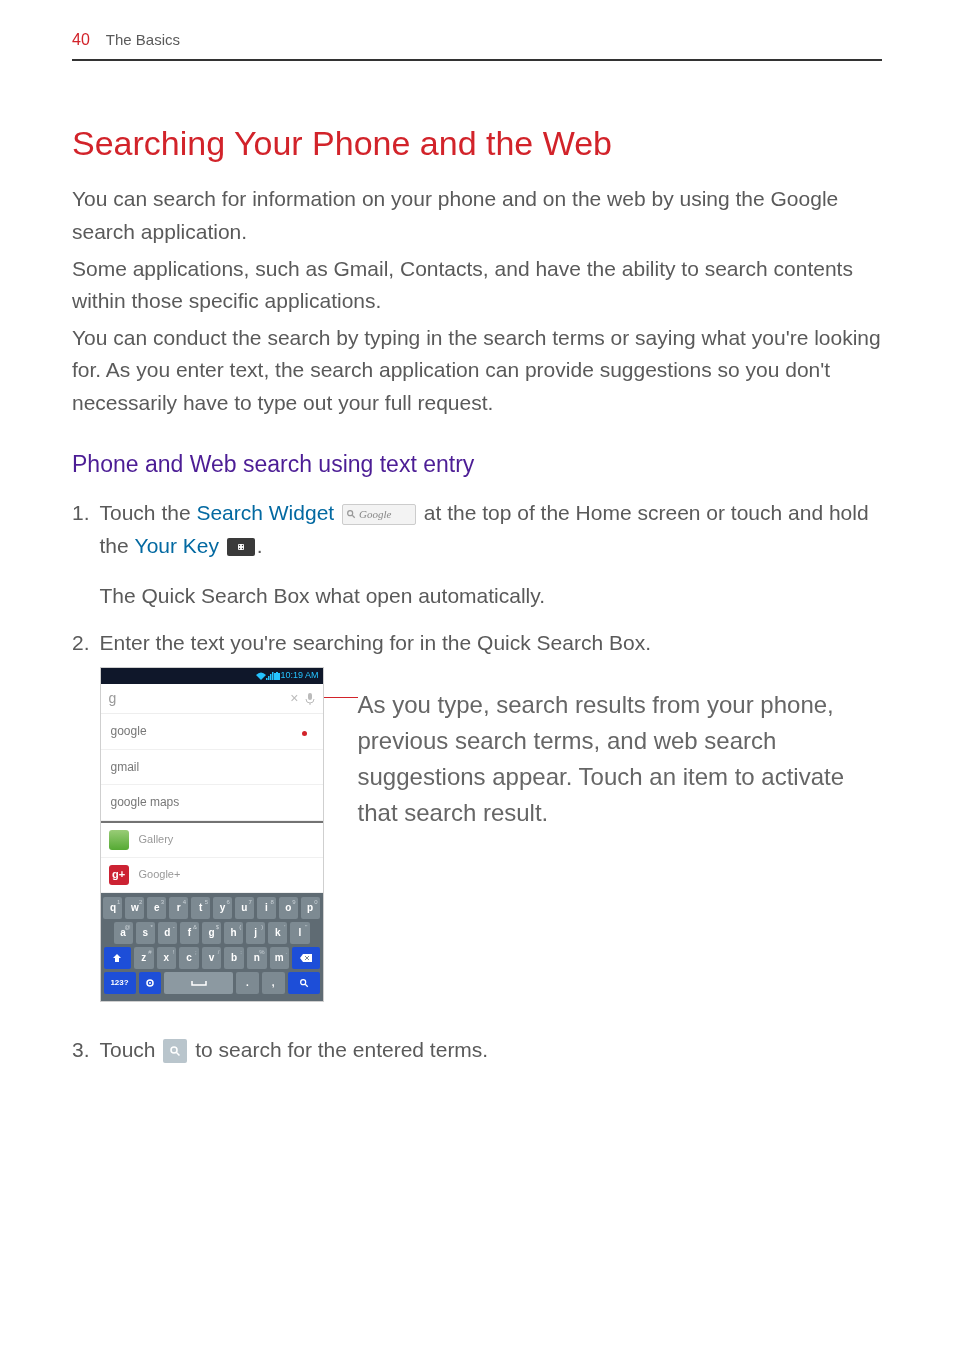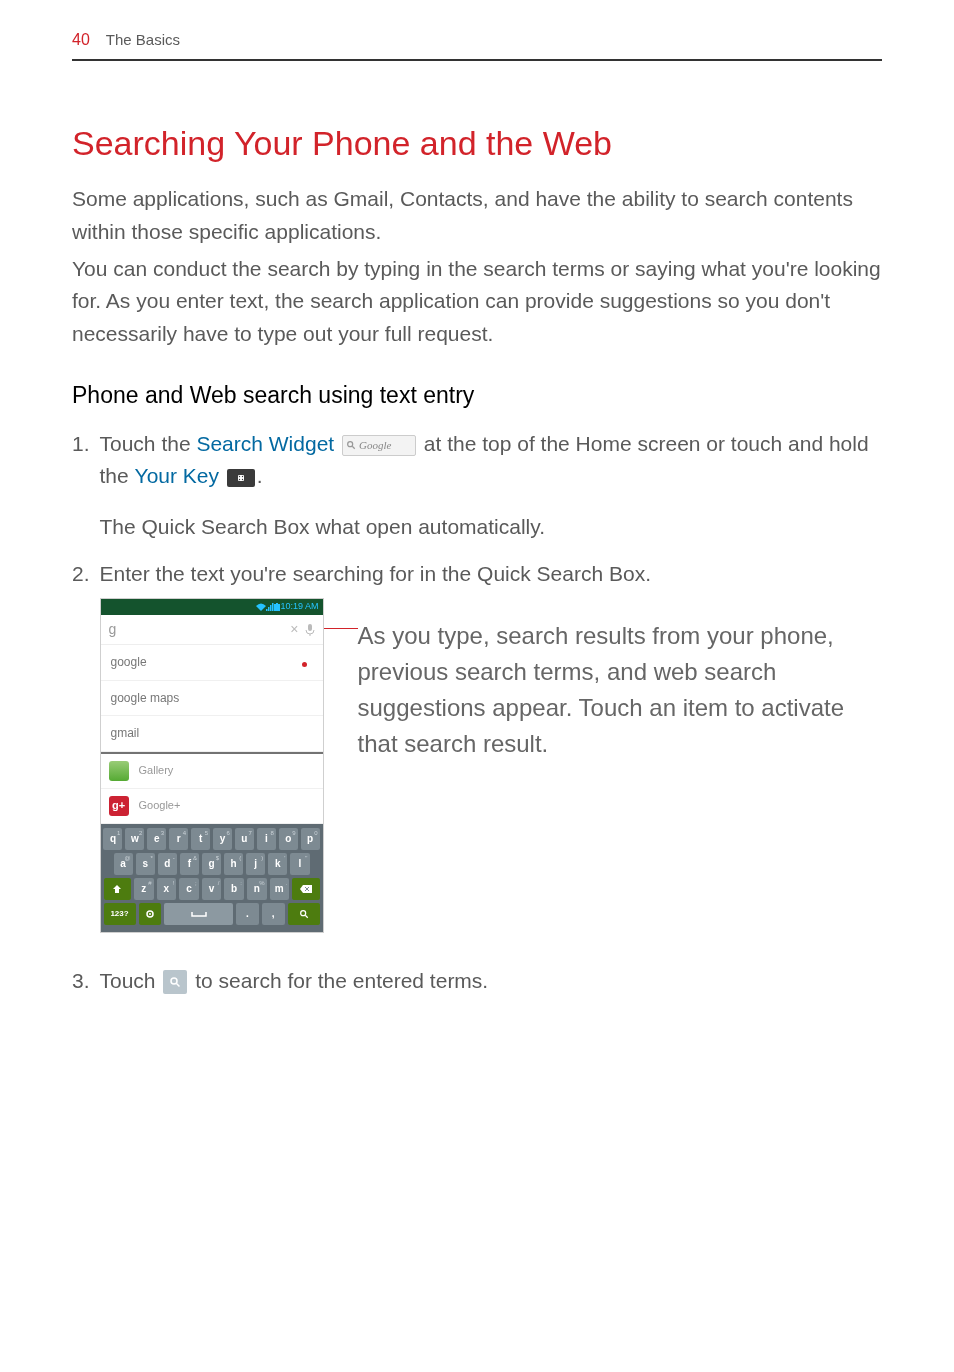--- a/index.html
+++ b/index.html
@@ -35,21 +35,21 @@
       color: #d2232a;
       font-size: 34px;
       font-weight: 400;
       margin-bottom: 14px;
     }
     .intro p {
       margin-bottom: 2px;
     }
     .intro p + p { margin-top: 4px; }
     h2 {
-      color: #000000;
+      color: #4c1d95;
       font-size: 23px;
       font-weight: 400;
       margin-top: 28px;
       margin-bottom: 14px;
     }
     ol {
       list-style: none;
       padding-left: 0;
     }
     ol > li {
@@ -110,21 +110,21 @@
     .phone {
       width: 224px;
       border: 1px solid #cfcfcf;
       font-size: 11px;
       color: #666;
       background: #fff;
       font-weight: 400;
     }
     .status-bar {
       height: 16px;
-      background: #14532d;
+      background: #0f172a;
       color: #25c3ff;
       font-size: 9px;
       display: flex;
       justify-content: flex-end;
       align-items: center;
       padding: 0 4px;
       font-weight: 400;
     }
     .status-bar .t { color: #25c3ff; }
     .search-row {
@@ -192,21 +192,21 @@
       position: relative;
     }
     .key .sup {
       position: absolute;
       top: 1px; right: 2px;
       font-size: 6px;
       color: #c9d1d6;
       font-weight: 400;
     }
     .key.dark { background: #8c99a1; }
-    .key.fn { background: #4d7c0f; }
+    .key.fn { background: #1d4ed8; }
     .key.space { flex: 3; }
     .key.w15 { flex: 1.4; }
     .caption {
       flex: 1;
       font-size: 24px;
       color: #666;
       line-height: 1.5;
       padding-top: 20px;
       position: relative;
     }
@@ -223,20 +223,21 @@
 <body>
 
 <div class="header-line">
   <span class="page-num">40</span>
   <span class="section-name">The Basics</span>
 </div>
 
 <h1>Searching Your Phone and the Web</h1>
 
 <div class="intro">
+  <p>You can search for information on your phone and on the web by using the Google search application.</p>
   <p>Some applications, such as Gmail, Contacts, and have the ability to search contents within those specific applications.</p>
   <p>You can conduct the search by typing in the search terms or saying what you're looking for. As you enter text, the search application can provide suggestions so you don't necessarily have to type out your full request.</p>
 </div>
 
 <h2>Phone and Web search using text entry</h2>
 
 <ol>
   <li>
     <span class="num">1.</span>
     <div class="content">
@@ -289,22 +290,22 @@
           <div class="search-row">
             <span class="qtext">g</span>
             <span class="x">×</span>
             <svg width="10" height="14" viewBox="0 0 10 14" class="mic">
                 <rect x="3" y="1" width="4" height="7" rx="2" fill="#bbb"></rect>
                 <path d="M1 7 Q1 11 5 11 Q9 11 9 7" stroke="#bbb" fill="none" stroke-width="1"></path>
                 <line x1="5" y1="11" x2="5" y2="13" stroke="#bbb"></line>
               </svg>
           </div>
           <div class="sugg first">google</div>
+          <div class="sugg">gmail</div>
           <div class="sugg">google maps</div>
-          <div class="sugg">gmail</div>
           <div class="app-row sep">
             <div class="app-ic" style="background:linear-gradient(#9c7,#5a3)"></div>
             <span>Gallery</span>
           </div>
           <div class="app-row">
             <div class="app-ic" style="background:#c23; color:#fff; display:flex;align-items:center;justify-content:center;font-weight:700;font-size:11px">g+</div>
             <span>Google+</span>
           </div>
           <div class="keyboard">
             <div class="kb-row">

